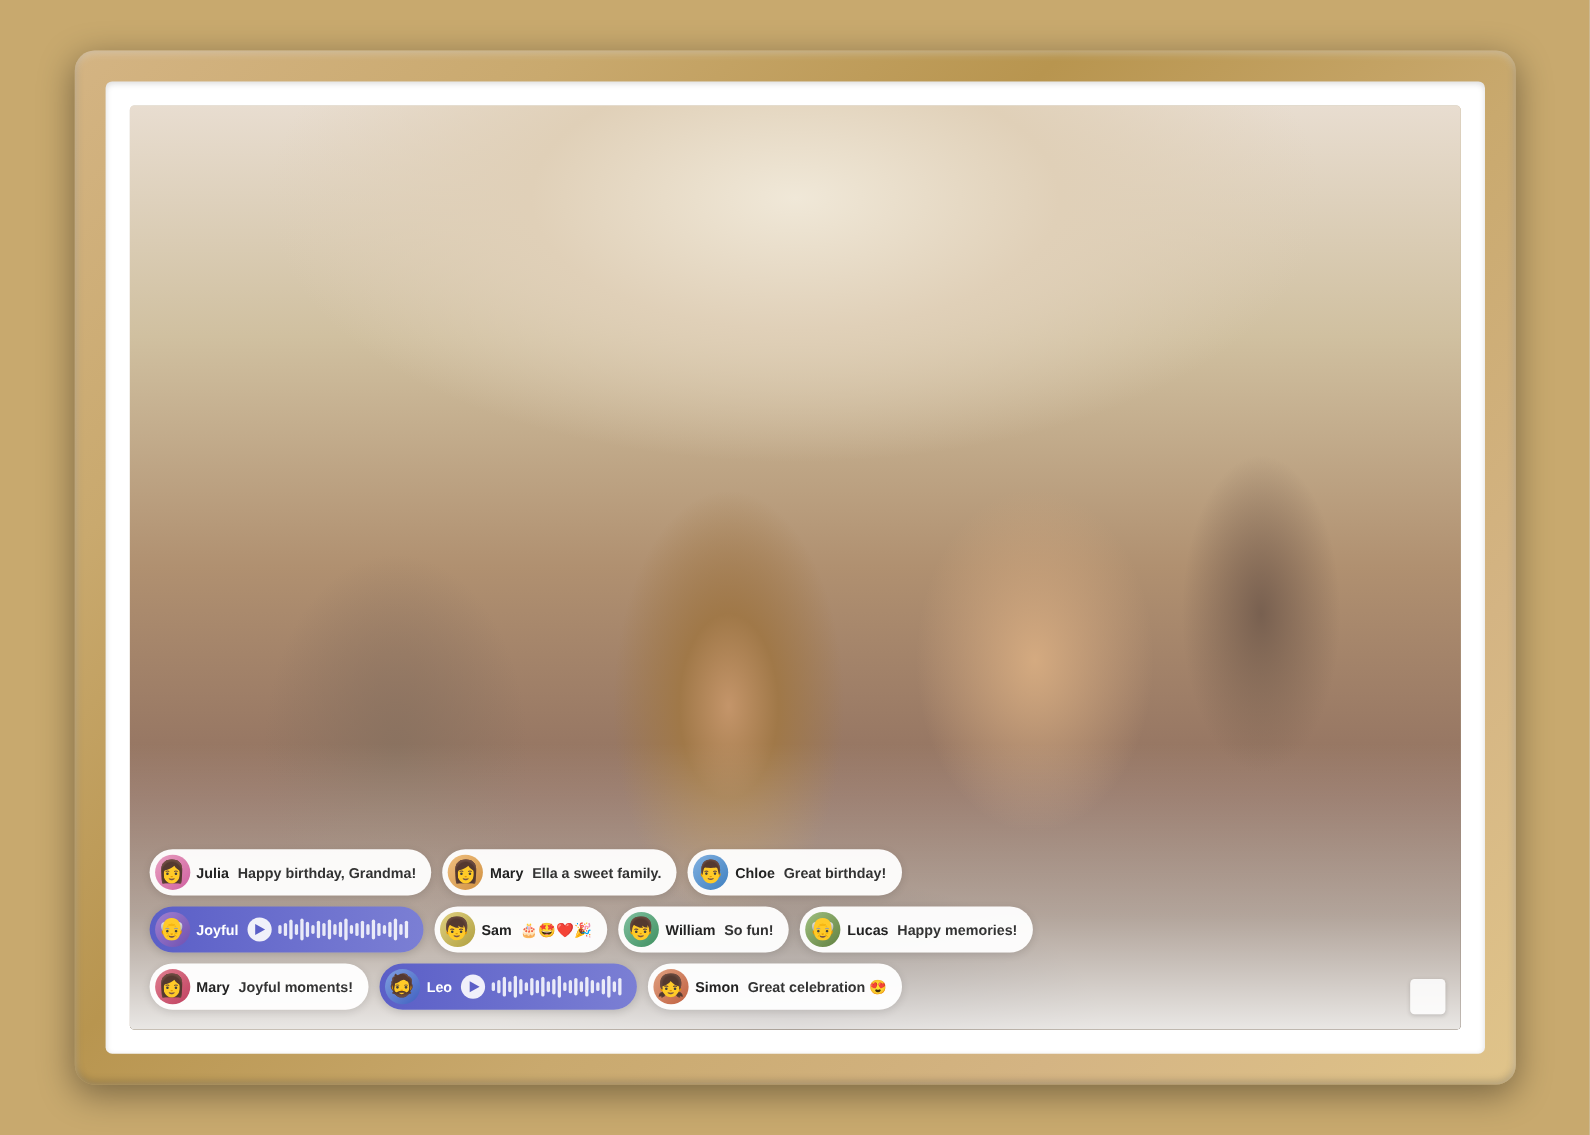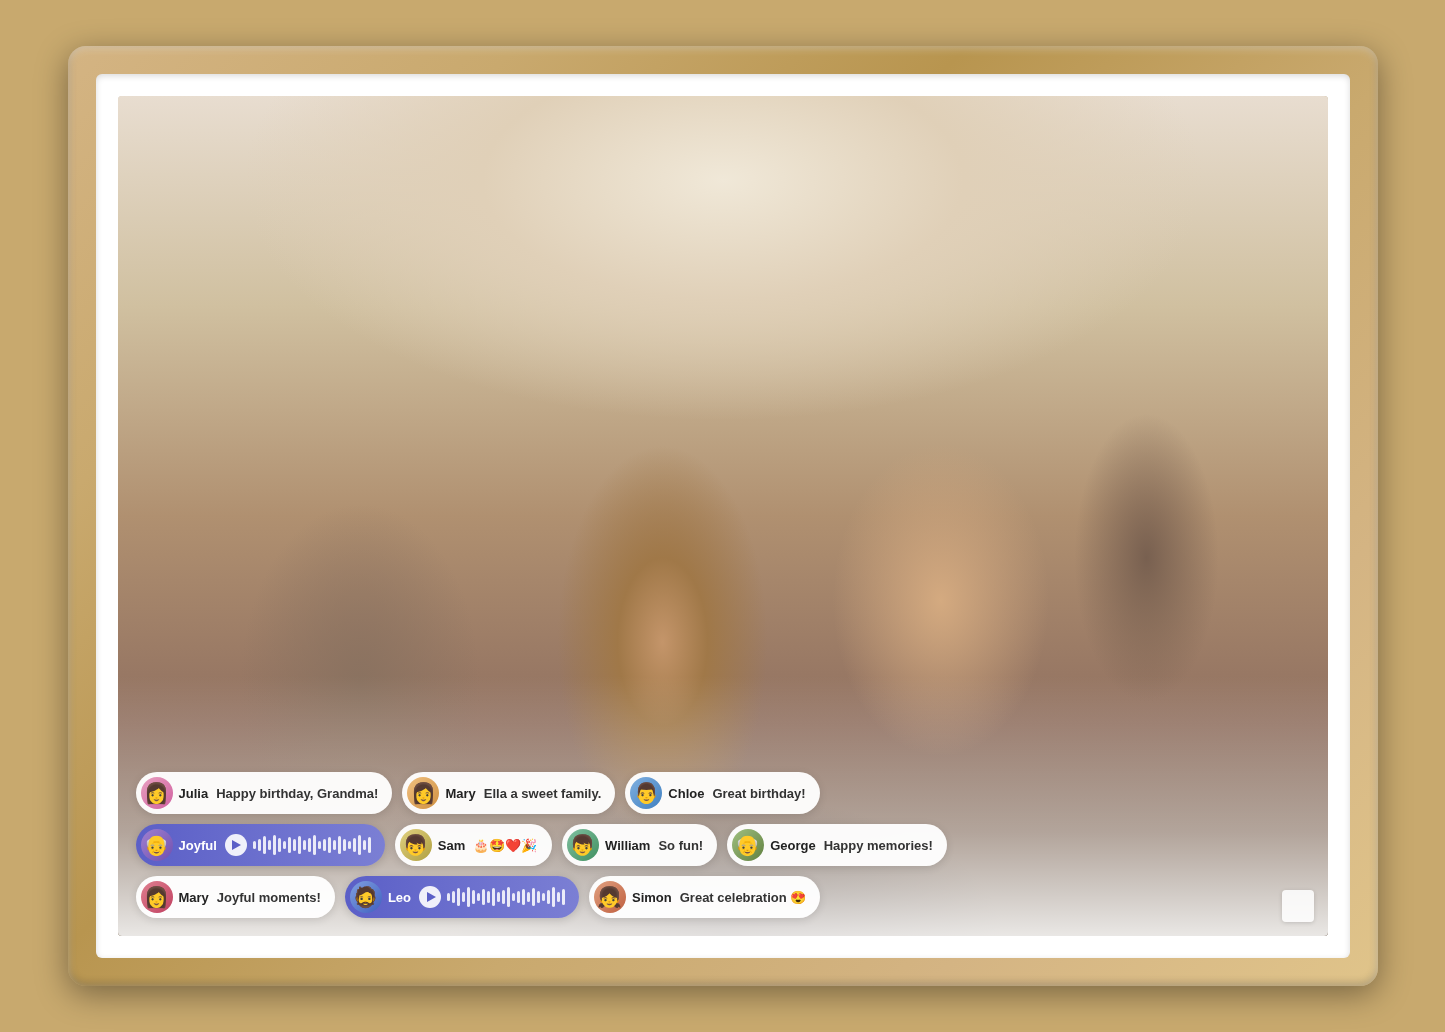--- a/index.html
+++ b/index.html
@@ -322,21 +322,21 @@
               <span class="avatar-emoji">👦</span>
             </div>
             <span class="comment-name">William</span>
             <span class="comment-text">So fun!</span>
           </div>
 
           <div class="comment-bubble">
             <div class="comment-avatar av-lucas">
               <span class="avatar-emoji">👴</span>
             </div>
-            <span class="comment-name">George</span>
+            <span class="comment-name">Lucas</span>
             <span class="comment-text">Happy memories!</span>
           </div>
 
         </div>
 
         <div class="comments-row">
 
           <div class="comment-bubble">
             <div class="comment-avatar av-ella">
               <span class="avatar-emoji">👩</span>

